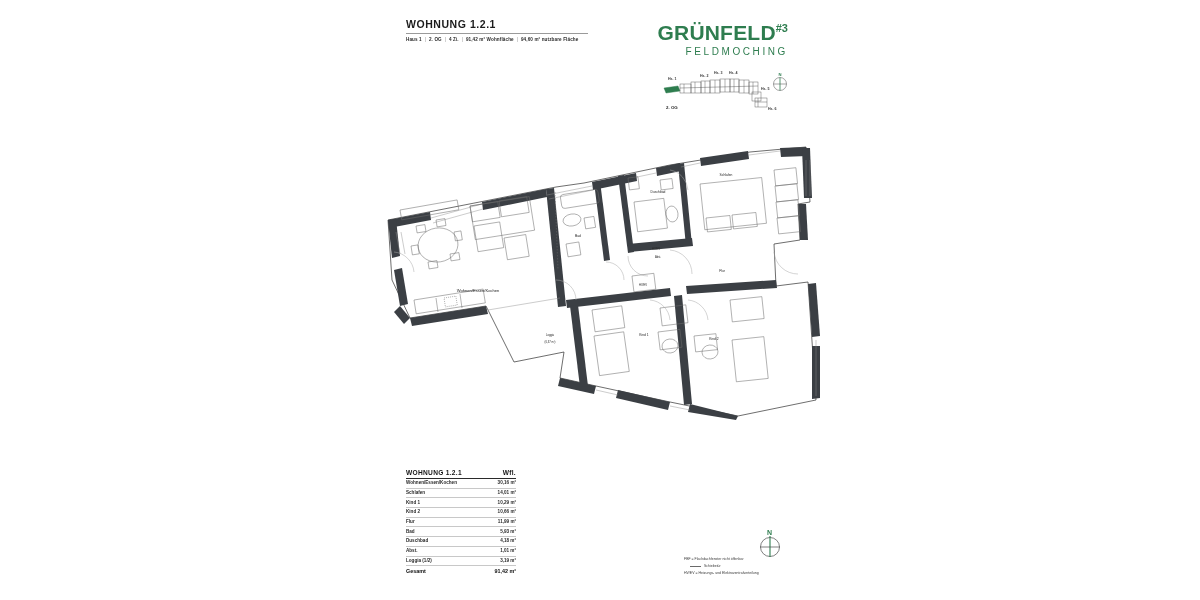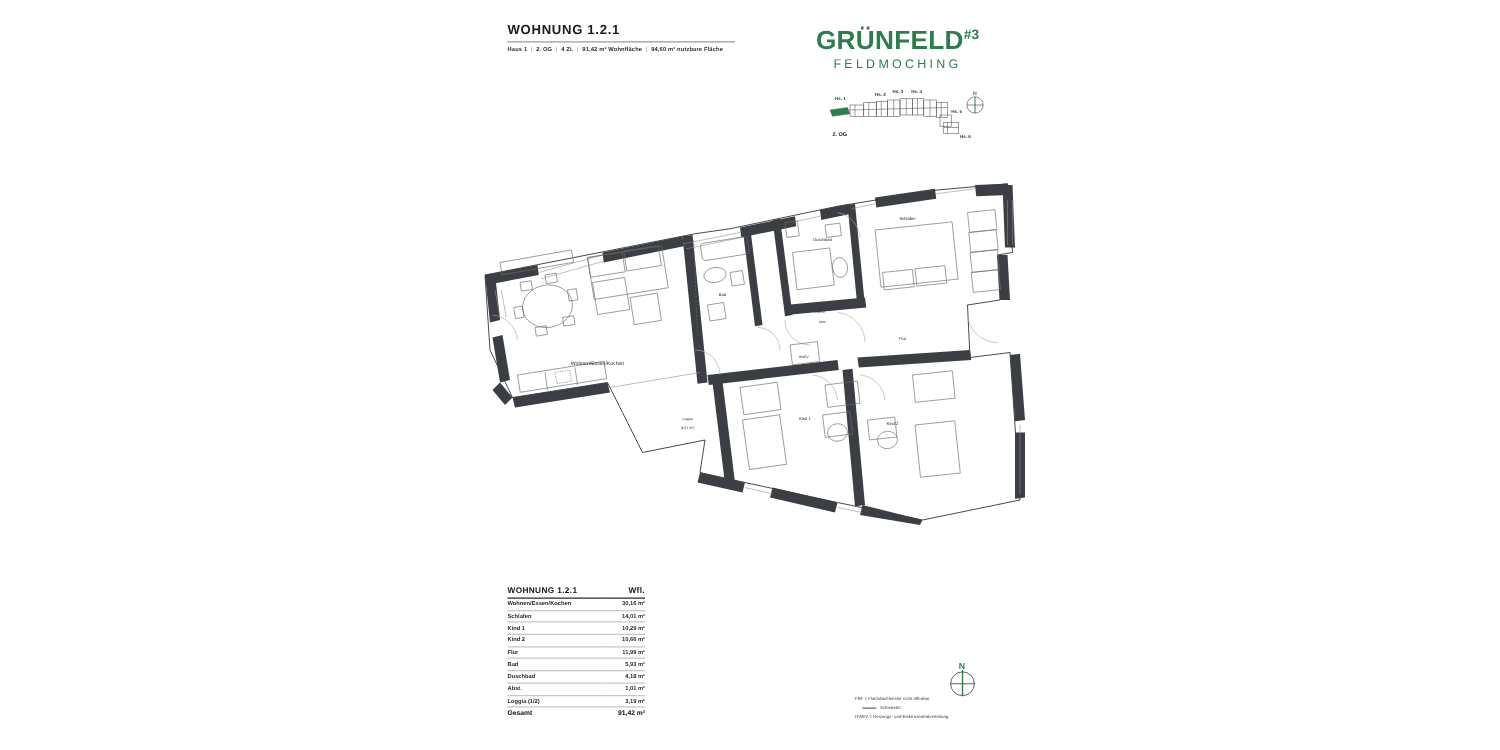--- a/index.html
+++ b/index.html
@@ -46,21 +46,21 @@
     white-space: nowrap;
   }
   .hdr-sub .sep { color: #8d8d8d; padding: 0 1.5px; font-weight: normal;}
 
   
   .logo-block {
     position: absolute;
     left: 648px;
     top: 17px;
     width: 140px;
-    text-align: center;
+    text-align: right;
   }
   .logo-main {
     font-size: 21px;
     font-weight: bold;
     letter-spacing: 0.2px;
     color: #2e7d4f;
     line-height: 22px;
     white-space: nowrap;
   }
   .logo-hash {

